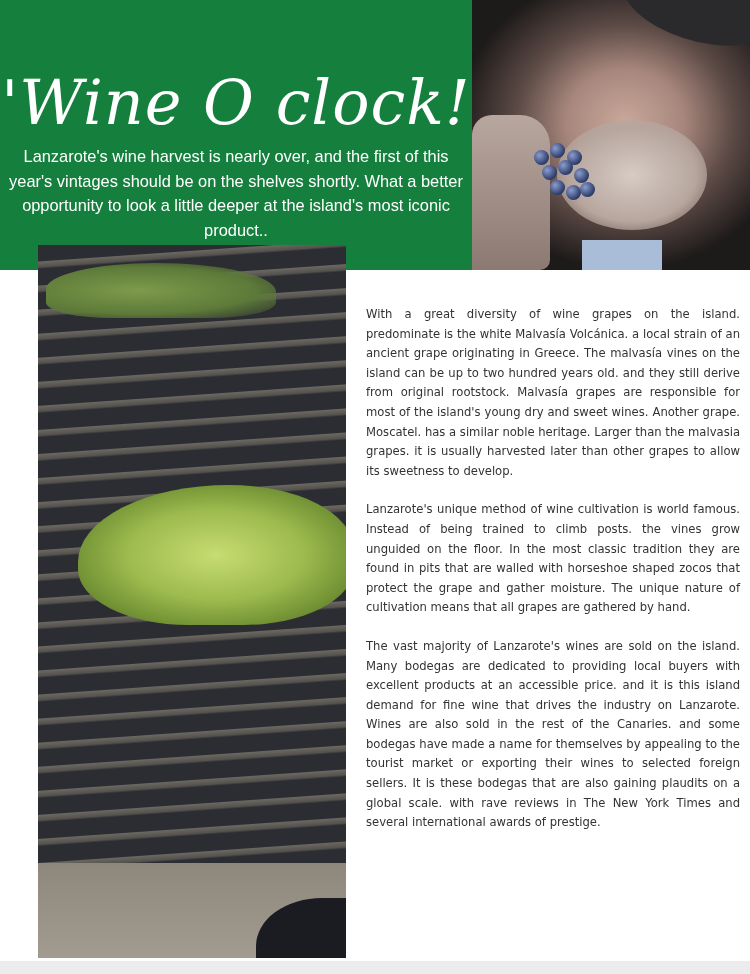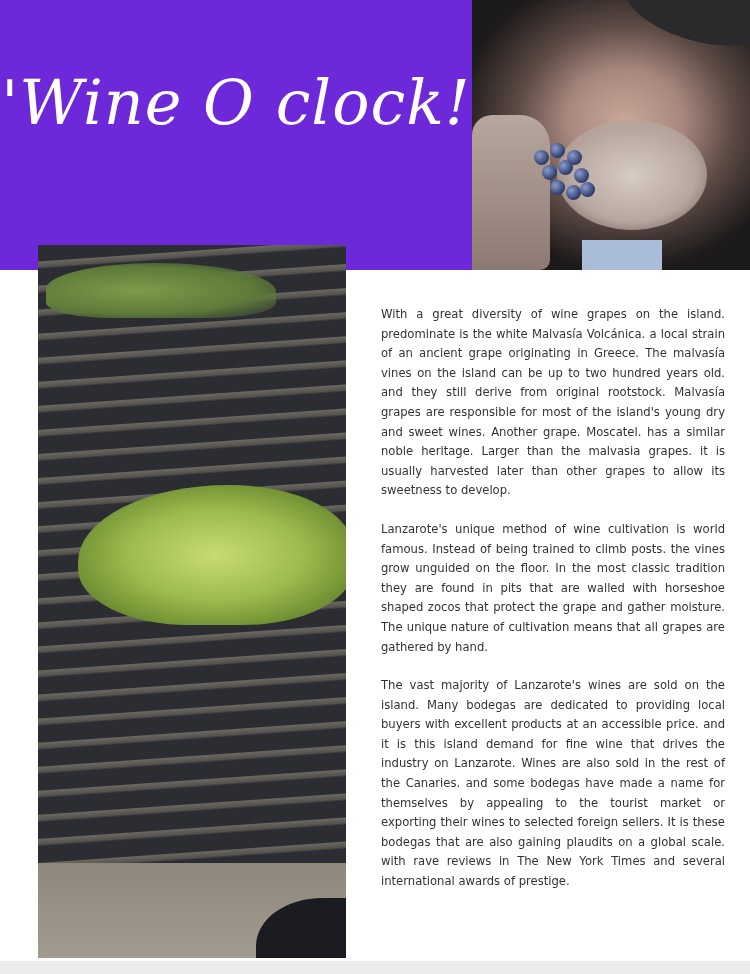--- a/index.html
+++ b/index.html
@@ -3,21 +3,21 @@
   <meta charset="utf-8">
   <style>
     html, body { margin: 0; padding: 0; }
     body {
       width: 750px; height: 974px; position: relative; overflow: hidden;
       background: #ffffff;
       font-family: "DejaVu Sans", sans-serif;
     }
     .banner {
       position: absolute; left: 0; top: 0; width: 472px; height: 270px;
-      background: #6d28d9;
+      background: #15803d;
     }
     .title {
       position: absolute; left: 0; top: 6px; width: 472px; text-align: center;
       color: #ffffff;
       font-family: "DejaVu Serif", serif; font-style: italic; font-weight: normal;
       font-size: 62px; line-height: 110px; letter-spacing: 1px;
     }
     .intro {
       position: absolute; left: 6px; top: 128px; width: 460px; text-align: center;
       color: #ffffff;
@@ -75,36 +75,37 @@
       background: radial-gradient(ellipse at 50% 50%, #c7dc72 0%, #9dbb4e 45%, #6f8f33 75%, rgba(80,100,40,0) 100%);
     }
     .article {
       position: absolute; left: 366px; top: 287px; width: 374px;
     }
     .headline {
       margin: 0; font-family: "DejaVu Serif", serif; font-weight: normal;
       font-size: 16px; line-height: 22px; color: #1e1e1e; letter-spacing: 0.2px;
     }
     .para {
-      margin: 15px; text-align: justify; color: #333333;
+      margin: 0; text-align: justify; color: #333333;
       font-family: "DejaVu Sans", sans-serif; font-size: 11.6px; line-height: 19.6px;
     }
     .p1 { margin-top: 18px; }
     .p2 { margin-top: 19px; }
     .p3 { margin-top: 19px; }
     .bottom-strip {
       position: absolute; left: 0; top: 961px; width: 750px; height: 13px;
       background: #ececee;
     }
   </style>
 </head>
 <body>
 
 <div class="banner">
   <h1 class="title">'Wine O clock!</h1>
+  <p class="intro">Lanzarote's wine harvest is nearly over, and the first of this year's vintages should be on the shelves shortly. What a better opportunity to look a little deeper at the island's most iconic product..</p>
 </div>
 
 <div class="portrait">
   <div class="hat"></div>
   <div class="beard"></div>
   <div class="hand"></div>
   <div class="collar"></div>
   <div class="grape" style="left:62px;top:150px;"></div>
   <div class="grape" style="left:78px;top:143px;"></div>
   <div class="grape" style="left:95px;top:150px;"></div>

